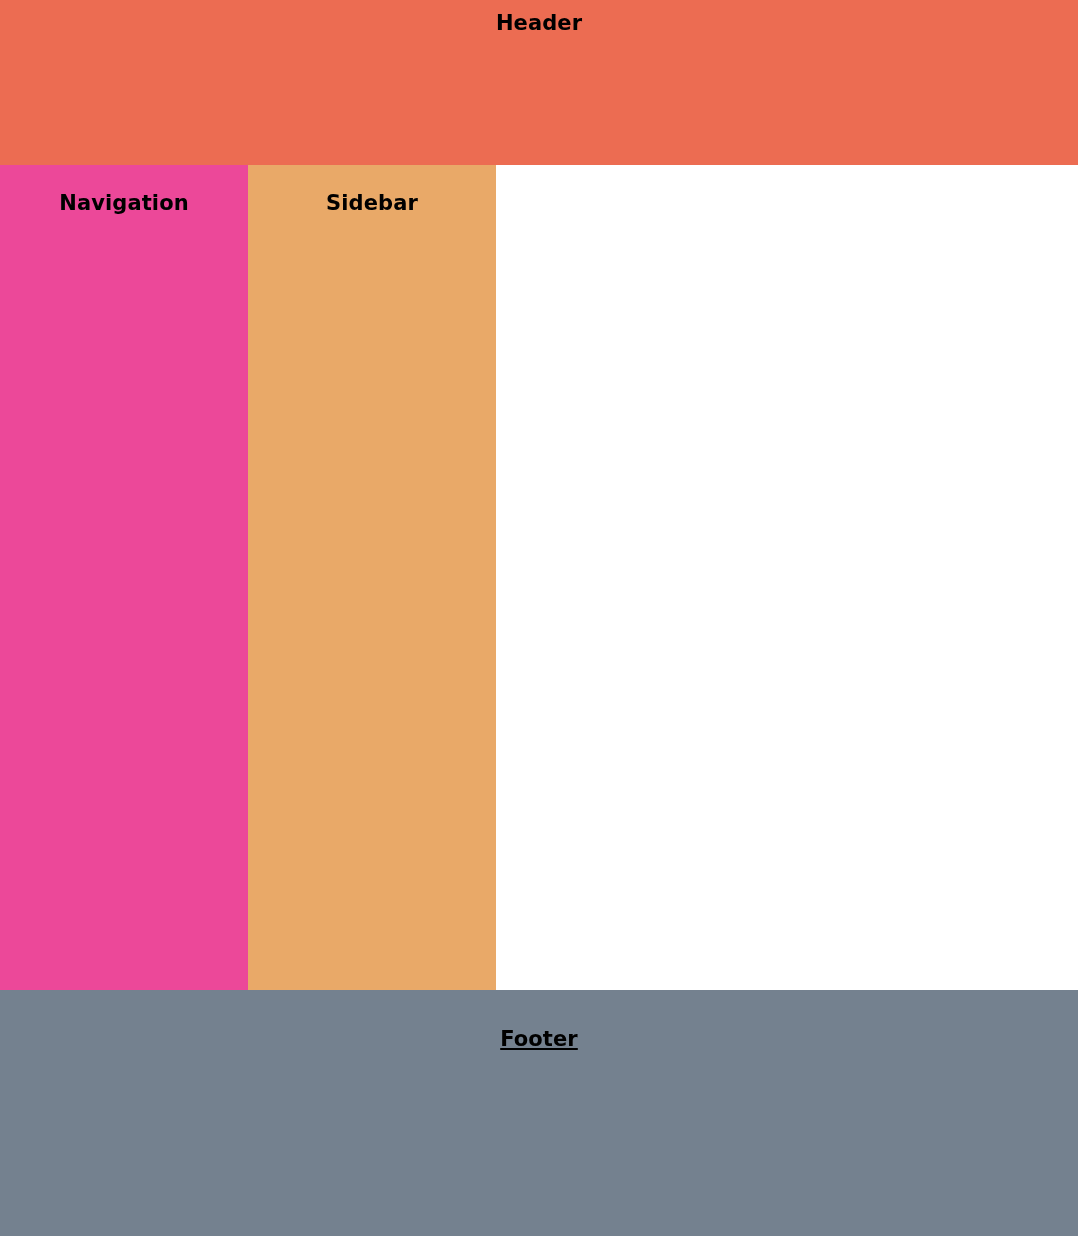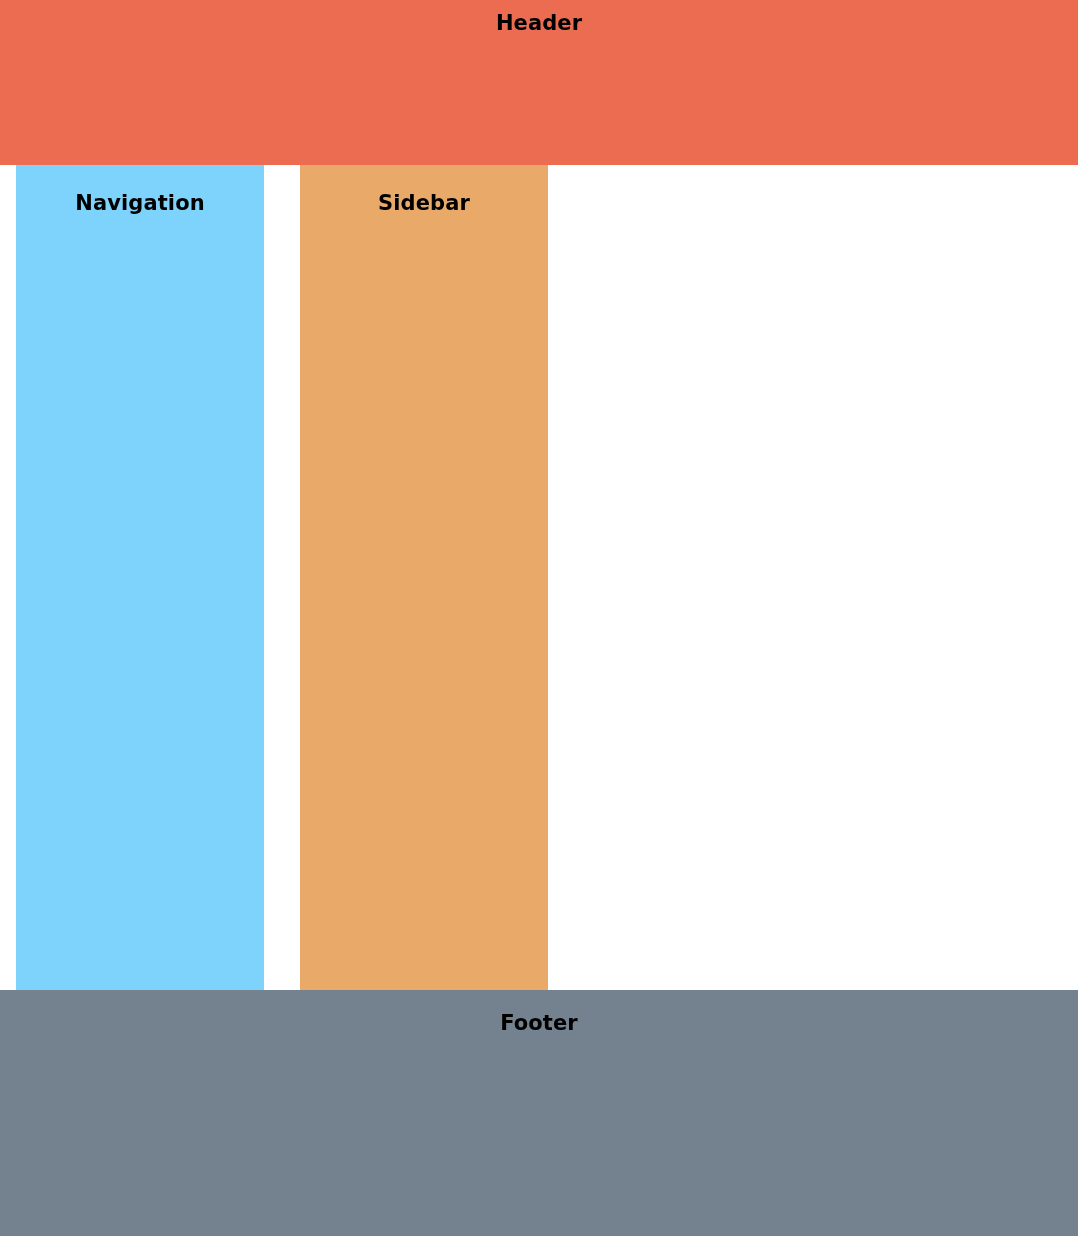--- a/index.html
+++ b/index.html
@@ -60,43 +60,43 @@
     background: #fae5bc;
     box-sizing: border-box;
     padding-top: 26px;
   }
   .sidebar-col {
     width: 248px;
     min-width: 248px;
     background: #e9a968;
     box-sizing: border-box;
     padding-top: 26px;
-    margin-left: 36px;
   }
   
   .site-footer {
     flex: 1 1 auto;
     height: 246px;
     background: #74818f;
     box-sizing: border-box;
-    padding-top: 21px;
+    padding-top: 37px;
+    text-decoration: underline;
   }
 </style>
 </head>
 <body>
 
 <div class="page">
 
   <header class="site-header" style="background-color: rgb(236, 108, 82); height: 165px;">
     <h2 class="region-title" style="color: rgb(0, 0, 0);">Header</h2>
   </header>
 
   <div class="content-row">
 
-    <nav class="nav-col" style="background-color: #7dd3fc; width: 248px; margin-left: 16px;">
+    <nav class="nav-col" style="background-color: #ec4899; width: 248px;">
       <h2 class="region-title" style="color: rgb(0, 0, 0);">Navigation</h2>
     </nav>
 
 
     <aside class="sidebar-col" style="background-color: rgb(233, 169, 104); width: 248px;">
       <h2 class="region-title" style="color: rgb(0, 0, 0);">Sidebar</h2>
     </aside>
 
   </div>
 

